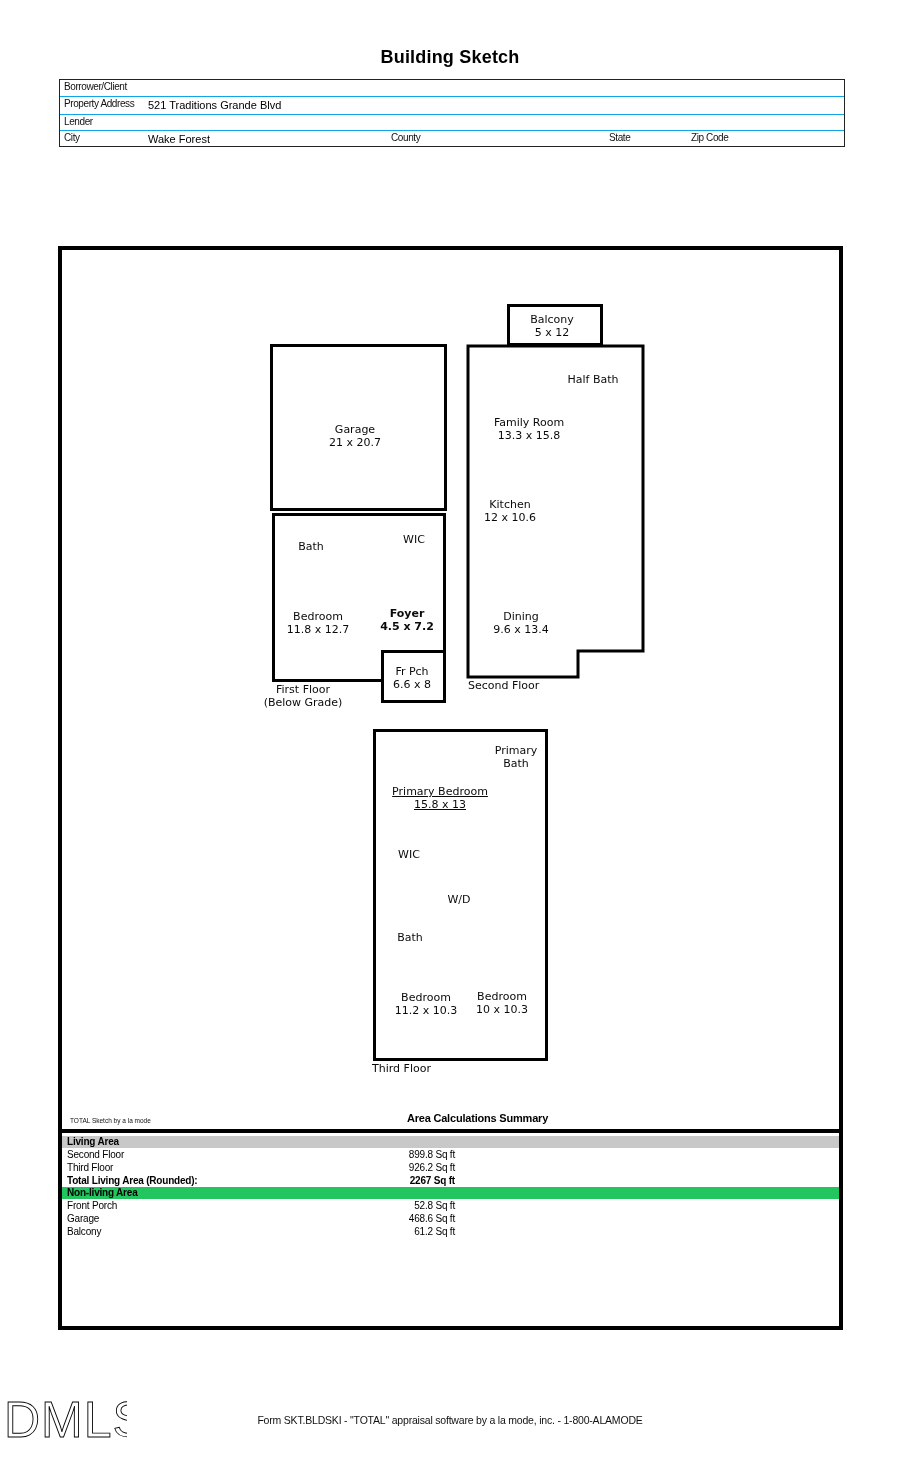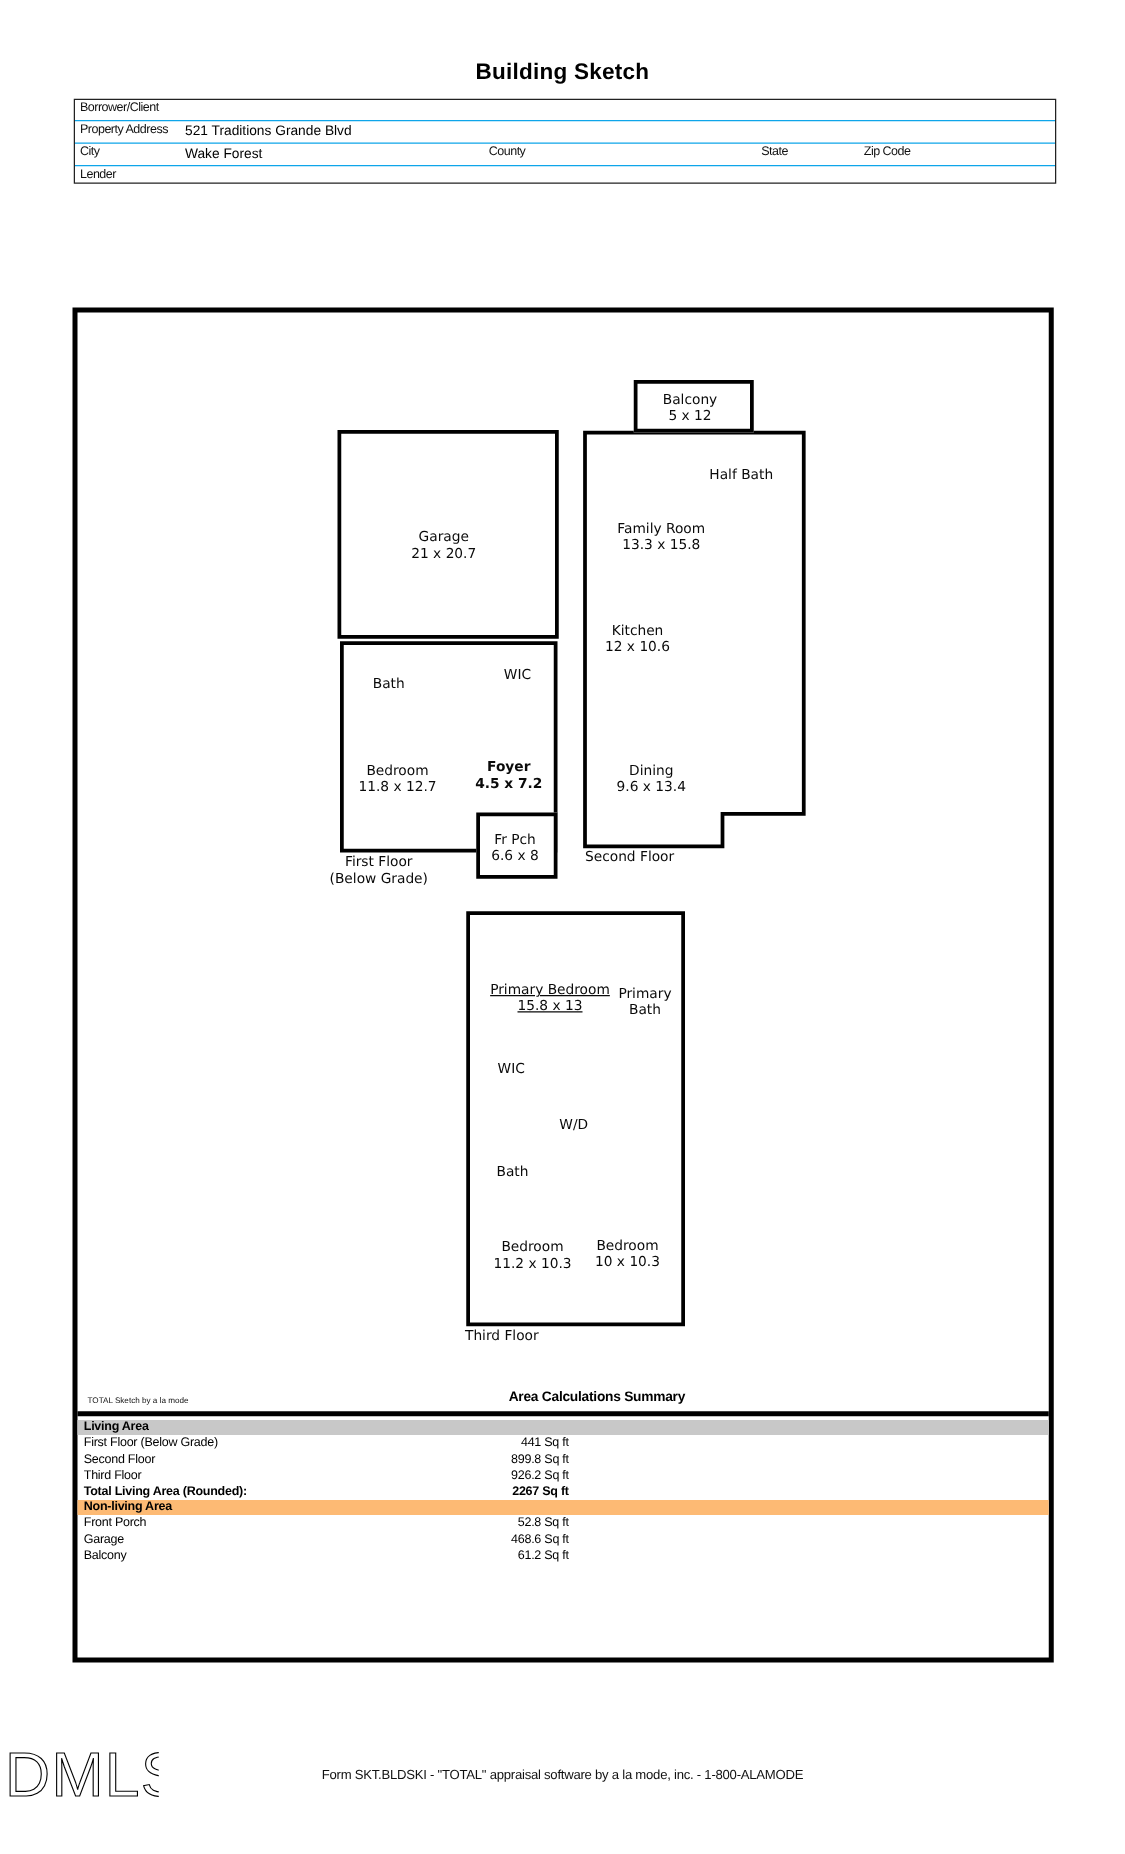--- a/index.html
+++ b/index.html
@@ -53,29 +53,29 @@
   <div class="doc-title">Building Sketch</div>
 
   <div class="form-table">
     <div class="frow" style="height:14px;">
       <span class="flabel">Borrower/Client</span>
     </div>
     <div class="frow" style="height:16px;">
       <span class="flabel">Property Address</span>
       <span class="fvalue" style="left:88px;top:2px;">521 Traditions Grande Blvd</span>
     </div>
+    <div class="frow" style="height:14px;">
+      <span class="flabel">Lender</span>
+    </div>
     <div class="frow" style="height:16px;">
       <span class="flabel">City</span>
       <span class="fvalue" style="left:88px;top:2px;">Wake Forest</span>
       <span class="flabel" style="left:331px;">County</span>
       <span class="flabel" style="left:549px;">State</span>
       <span class="flabel" style="left:631px;">Zip Code</span>
-    </div>
-    <div class="frow" style="height:14px;">
-      <span class="flabel">Lender</span>
     </div>
   </div>
 
   <div class="sketch-box"></div>
 
   <div class="room" style="left:270px;top:344px;width:177px;height:167px;"></div>
   <div class="room" style="left:272px;top:513px;width:174px;height:169px;"></div>
   <div class="room" style="left:381px;top:650px;width:65px;height:53px;z-index:3;"></div>
 
   <svg style="position:absolute;left:466px;top:344px;z-index:2;" width="180" height="336" viewBox="0 0 180 336">
@@ -120,21 +120,21 @@
   </div>
   <div class="rlabel" style="left:362px;top:666px;width:100px;z-index:4;">
     <div>Fr Pch</div>
     <div>6.6 x 8</div>
   </div>
   <div class="rlabel" style="left:253px;top:684px;width:100px;z-index:4;">
     <div>First Floor</div>
     <div>(Below Grade)</div>
   </div>
 
-  <div class="rlabel" style="left:466px;top:789px;width:100px;z-index:4;">
+  <div class="rlabel" style="left:466px;top:745px;width:100px;z-index:4;">
     <div>Primary</div>
     <div>Bath</div>
   </div>
   <div class="rlabel" style="left:380px;top:786px;width:120px;z-index:4;text-decoration:underline;">
     <div>Primary Bedroom</div>
     <div>15.8 x 13</div>
   </div>
   <div class="rlabel" style="left:359px;top:849px;width:100px;z-index:4;">WIC</div>
   <div class="rlabel" style="left:409px;top:894px;width:100px;z-index:4;">W/D</div>
   <div class="rlabel" style="left:360px;top:932px;width:100px;z-index:4;">Bath</div>
@@ -148,36 +148,32 @@
   </div>
   <div class="rlabel left" style="left:372px;top:1063px;z-index:4;">Third Floor</div>
 
   <div class="sum-credit">TOTAL Sketch by a la mode</div>
   <div class="sum-title">Area Calculations Summary</div>
   <div class="sum-sep"></div>
 
   <div class="sum-body">
     <div class="sec-bar" style="background:#c8c8c8;">Living Area</div>
     <div class="srow">
-      <span class="lab">First Floor (Below Grade)</span>
-      <span class="val">441 Sq ft</span>
-    </div>
-    <div class="srow">
       <span class="lab">Second Floor</span>
       <span class="val">899.8 Sq ft</span>
     </div>
     <div class="srow">
       <span class="lab">Third Floor</span>
       <span class="val">926.2 Sq ft</span>
     </div>
     <div class="srow bold">
       <span class="lab">Total Living Area (Rounded):</span>
       <span class="val">2267 Sq ft</span>
     </div>
-    <div class="sec-bar" style="background:#fdba74;">Non-living Area</div>
+    <div class="sec-bar" style="background:#22c55e;">Non-living Area</div>
     <div class="srow">
       <span class="lab">Front Porch</span>
       <span class="val">52.8 Sq ft</span>
     </div>
     <div class="srow">
       <span class="lab">Garage</span>
       <span class="val">468.6 Sq ft</span>
     </div>
     <div class="srow">
       <span class="lab">Balcony</span>

